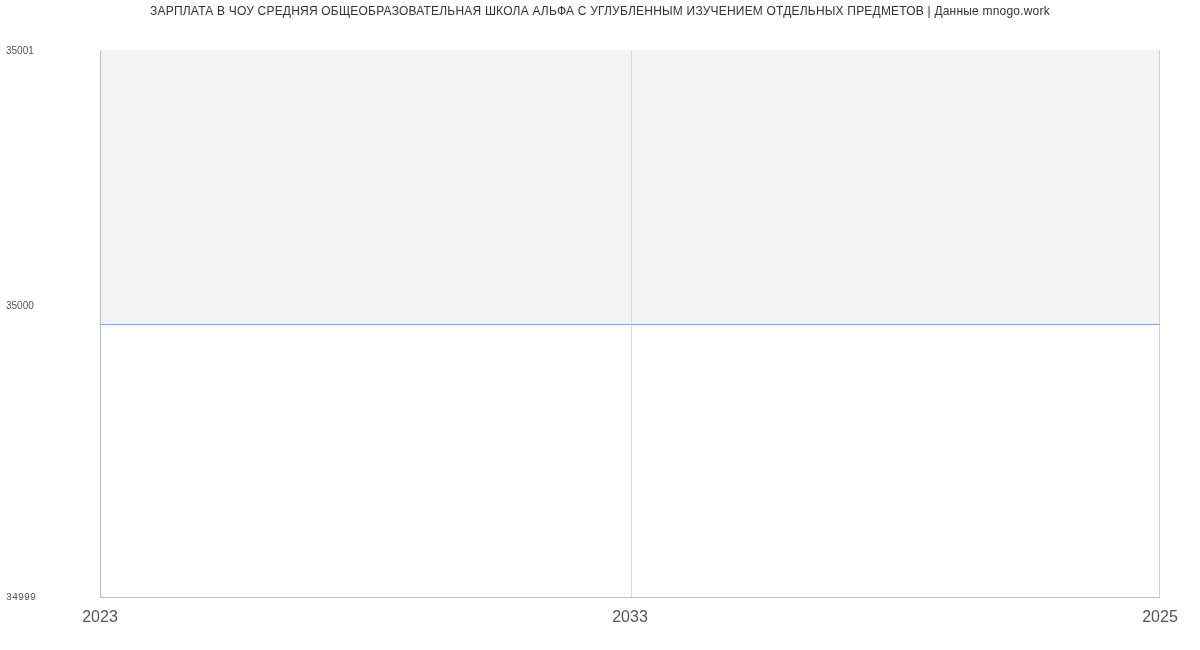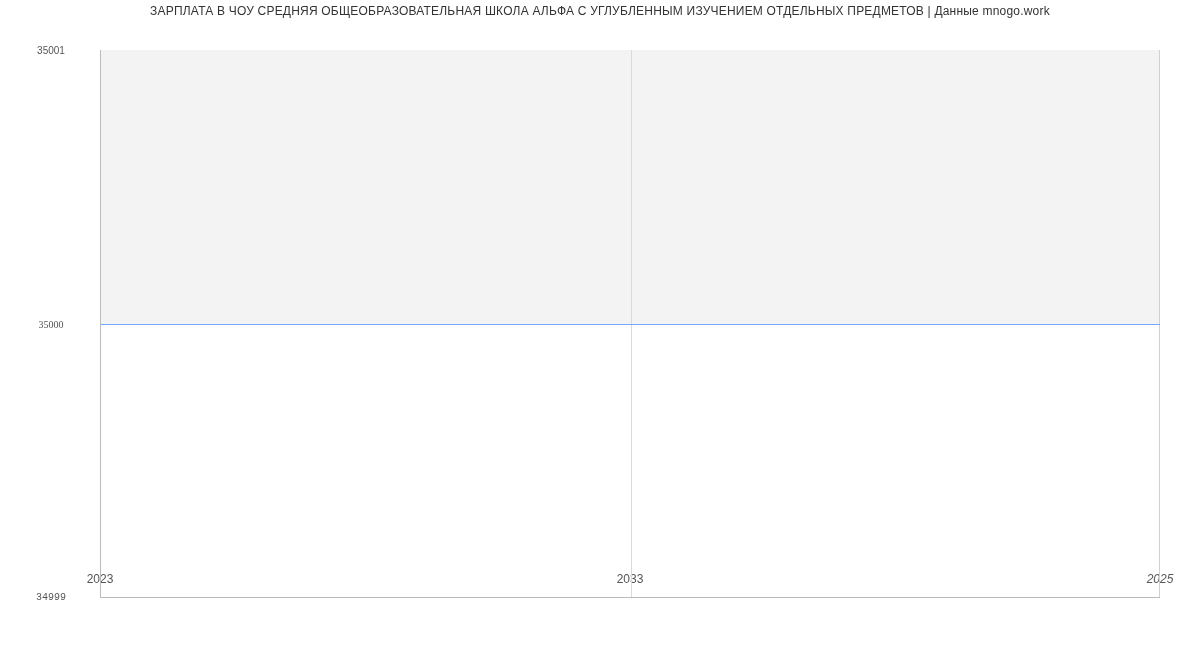--- a/index.html
+++ b/index.html
@@ -57,47 +57,47 @@
     top: 0;
     height: 100%;
     width: 0;
     border-left: 1px solid #d9d9d9;
   }
   .v-grid.mid   { left: 50%; }
   .v-grid.right { left: 100%; margin-left: -1px; border-left-color: #d0d0d0; }
   .y-tick {
     position: absolute;
     width: 90px;
-    text-align: center;
+    text-align: left;
     font-size: 10px;
     color: #555;
     left: 6px;
   }
   .x-tick {
     position: absolute;
-    font-size: 12px;
+    font-size: 16px;
     color: #555;
-    top: 572px;
+    top: 608px;
     transform: translateX(-50%);
   }
 </style>
 </head>
 <body>
 
 <div class="chart-wrap">
 
   <div class="title">ЗАРПЛАТА В ЧОУ СРЕДНЯЯ ОБЩЕОБРАЗОВАТЕЛЬНАЯ ШКОЛА АЛЬФА С УГЛУБЛЕННЫМ ИЗУЧЕНИЕМ ОТДЕЛЬНЫХ ПРЕДМЕТОВ | Данные mnogo.work</div>
 
   <div class="y-tick" style="top:45px;">35001</div>
-  <div class="y-tick" style="top:319px;font-family:Liberation Serif, serif;">35000</div>
+  <div class="y-tick" style="top:300px;">35000</div>
   <div class="y-tick" style="top:592px;font-family:Liberation Mono, monospace;">34999</div>
 
   <div class="x-tick" style="left:100px;">2023</div>
   <div class="x-tick" style="left:630px;">2033</div>
-  <div class="x-tick" style="left:1160px;font-style:italic;">2025</div>
+  <div class="x-tick" style="left:1160px;">2025</div>
 
   <div class="plot">
     <div class="shade"></div>
     <div class="v-grid mid"></div>
     <div class="v-grid right"></div>
     <div class="midline"></div>
   </div>
 
 </div>
 

